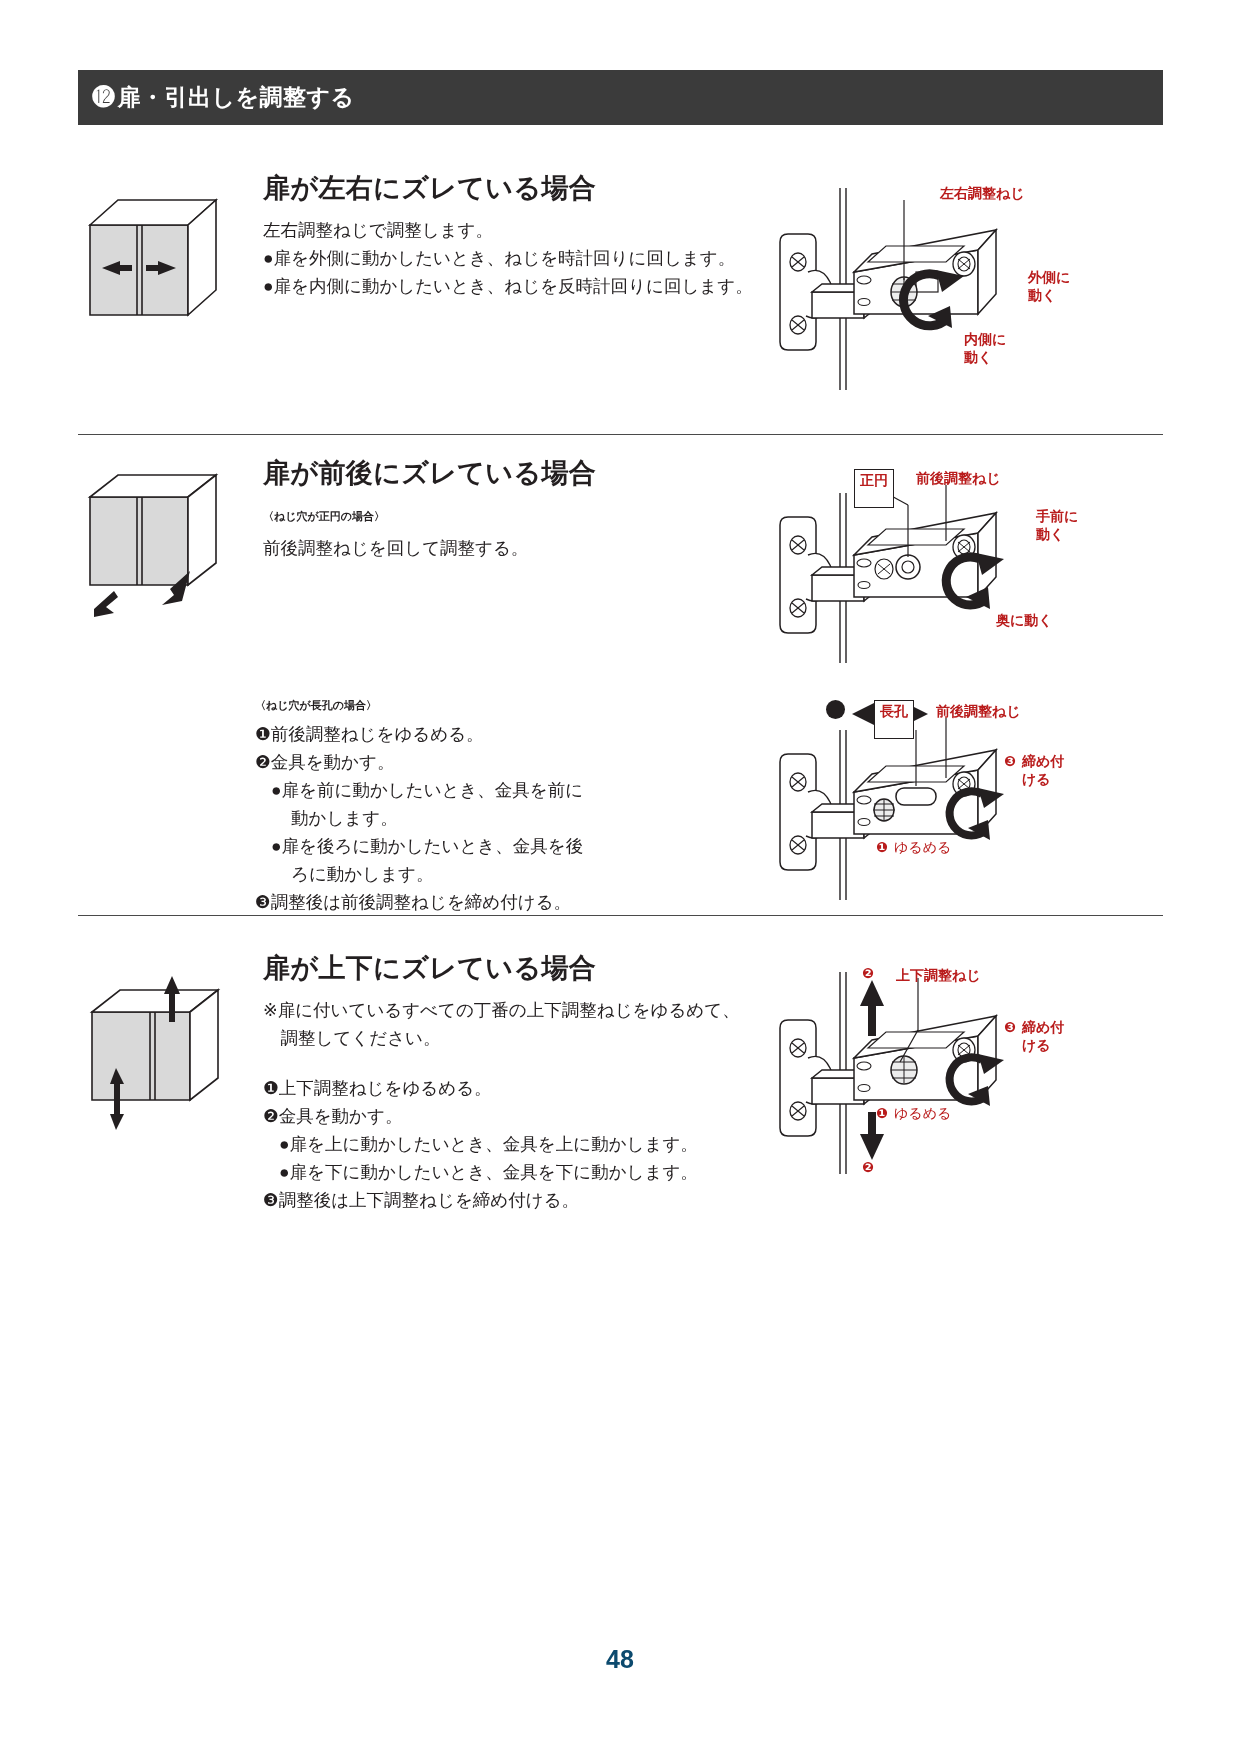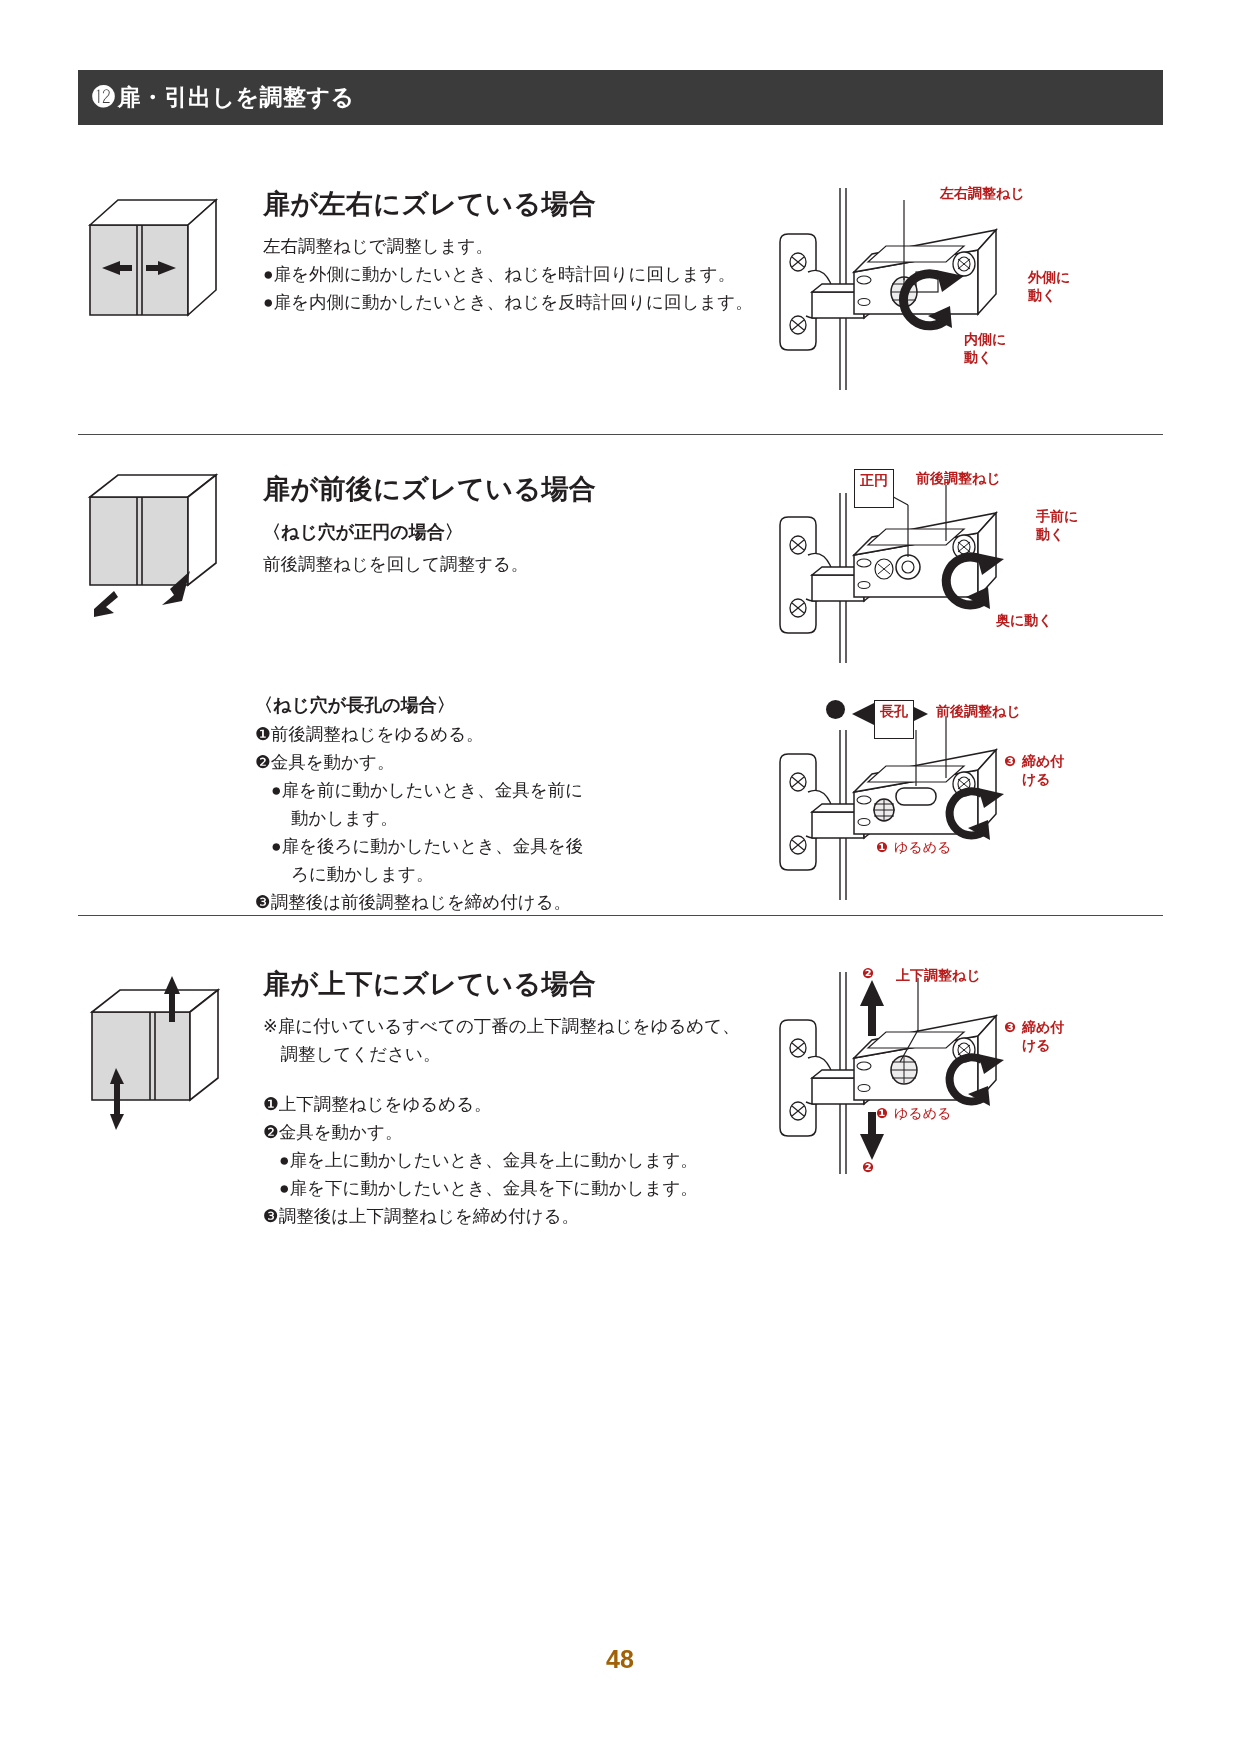--- a/index.html
+++ b/index.html
@@ -20,28 +20,28 @@
     color:#ffffff;font-size:23px;font-weight:bold;letter-spacing:.5px;
     padding-left:14px;white-space:nowrap;
   }
 
   
   .section{position:absolute;left:78px;width:1085px;}
   .divider{position:absolute;left:78px;width:1085px;height:1px;background:#4a4a4a;}
 
   .sec-title{
     font-size:27px;font-weight:bold;letter-spacing:.4px;color:#231f20;
-    margin:16px 0 10px 0;white-space:nowrap;
+    margin:0 0 10px 0;white-space:nowrap;
   }
   .body-line{
     font-size:17.5px;line-height:28px;color:#231f20;white-space:nowrap;
   }
   .body-line.indent1{padding-left:16px;}
   .body-line.indent2{padding-left:36px;}
-  .sub-head{font-size:18px;font-weight:bold;line-height:30px;white-space:nowrap;}
+  .sub-head{font-size:11px;font-weight:bold;line-height:30px;white-space:nowrap;}
   .wavy{
     text-decoration-style:wavy;
     text-decoration-thickness:1px;
     text-underline-offset:4px;
   }
 
   
   .cabinet{position:absolute;}
 
   
@@ -57,21 +57,21 @@
   }
   .numbadge{
     position:absolute;width:19px;height:19px;border-radius:50%;
     background:#231f20;color:#fff;font-size:13px;font-weight:bold;
     display:flex;align-items:center;justify-content:center;line-height:1;
   }
 
   
   .folio{
     position:absolute;left:0;top:1645px;width:1240px;text-align:center;
-    font-size:25px;font-weight:bold;color:#a16207;
+    font-size:25px;font-weight:bold;color:#0c4a6e;
   }
 
   svg{display:block;}
 </style>
 </head>
 <body>
 
 <div class="page">
 
   <div class="header-bar">

